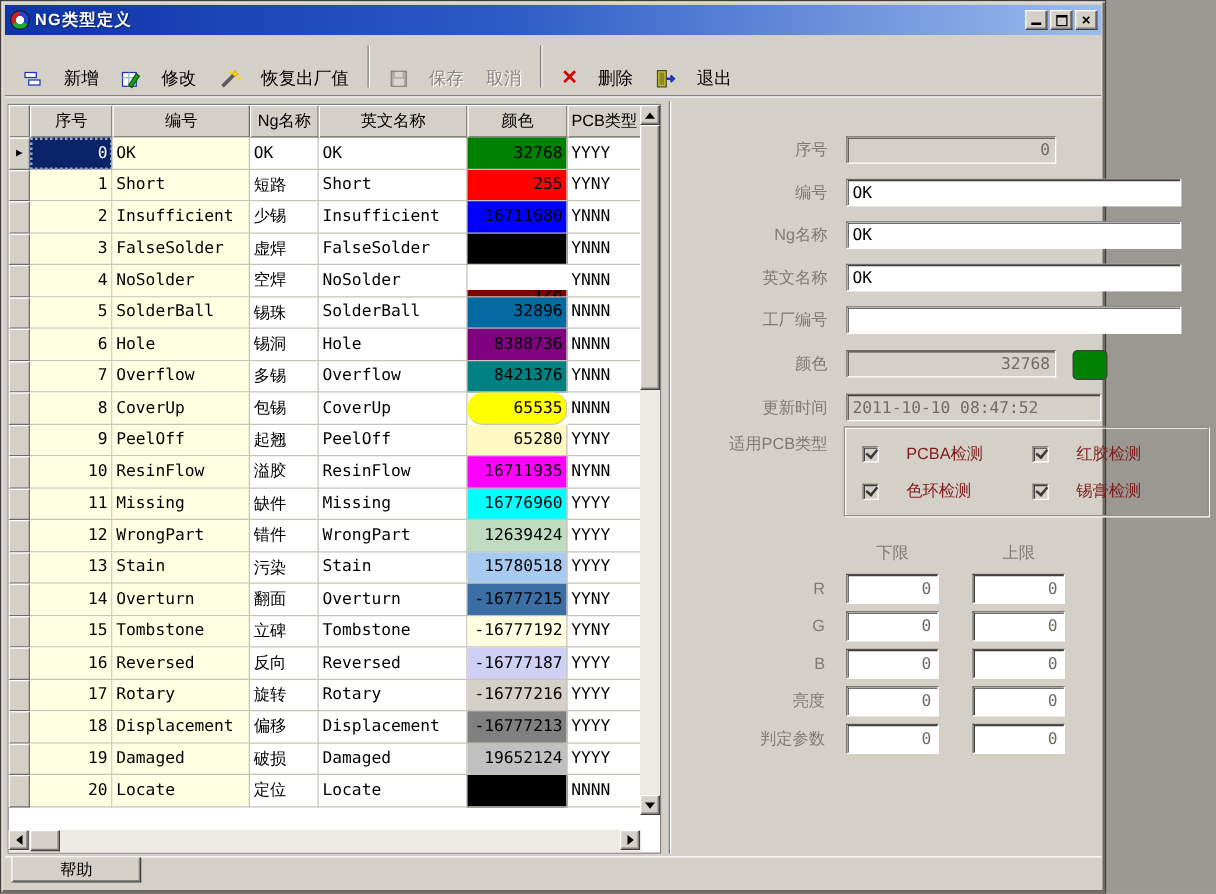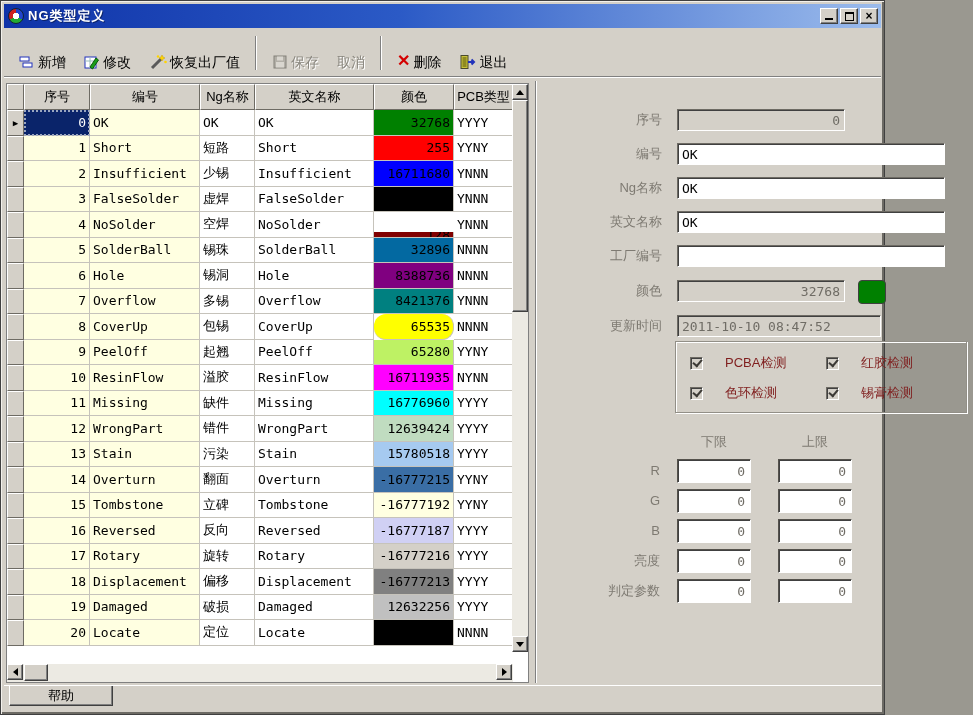--- a/index.html
+++ b/index.html
@@ -19,21 +19,21 @@
     text-shadow:1px 1px 0 rgba(0,0,0,.4);}
   .winbtn{width:18px;height:16px;background:#D4D0C8;margin-left:2px;position:relative;
     border:1px solid;border-color:#fff #404040 #404040 #fff;box-shadow:inset -1px -1px 0 #808080;
     display:flex;align-items:flex-end;justify-content:center;}
   .winbtn .min-glyph{width:8px;height:3px;border-bottom:2px solid #000;margin-bottom:3px;}
   .winbtn .max-glyph{width:9px;height:9px;border:1px solid #000;border-top:2px solid #000;margin-bottom:2px;}
   .winbtn .close-glyph{font-size:12px;font-weight:bold;line-height:13px;color:#000;}
   
   .toolbar{position:absolute;left:3px;top:29px;right:3px;height:47px;display:flex;align-items:center;
     padding:0 6px;border-bottom:1px solid #808080;box-shadow:0 1px 0 #fff;}
-  .tbtn{display:flex;align-items:flex-start;gap:3px;padding:5px 9px;font-size:14px;color:#000;
+  .tbtn{display:flex;align-items:center;gap:16px;padding:5px 9px;font-size:14px;color:#000;
     background:transparent;border:none;cursor:default;font-family:inherit;margin-top:20px;}
   .tbtn.disabled{color:#8a877f;text-shadow:1px 1px 0 #fff;}
   .tsep{width:2px;height:34px;margin:0 6px;border-left:1px solid #808080;border-right:1px solid #fff;}
   .x-glyph{color:#d40000;font-weight:bold;font-size:16px;line-height:14px;}
   
   .grid-area{position:absolute;left:5px;top:82px;width:523px;height:600px;background:#fff;
     border:1px solid #808080;}
   .grid-header{display:flex;height:26px;}
   .hcell{background:#D4D0C8;border:1px solid;border-color:#fff #6e6b64 #6e6b64 #fff;
     font-size:13px;display:flex;align-items:center;justify-content:center;color:#000;}
@@ -256,21 +256,21 @@
           <div class="cell c-en">CoverUp</div>
           <div class="cell c-color num" style="background: rgb(255, 255, 0); border-radius: 12px;">65535</div>
           <div class="cell c-pcb">NNNN</div>
         </div>
         <div class="grid-row">
           <div class="cell c-ind ind"></div>
           <div class="cell c-no cream num">9</div>
           <div class="cell c-code cream">PeelOff</div>
           <div class="cell c-ng">起翘</div>
           <div class="cell c-en">PeelOff</div>
-          <div class="cell c-color num" style="background: #bef264; text-align: right;">65280</div>
+          <div class="cell c-color num" style="background: #fef9c3; text-align: right;">65280</div>
           <div class="cell c-pcb">YYNY</div>
         </div>
         <div class="grid-row">
           <div class="cell c-ind ind"></div>
           <div class="cell c-no cream num">10</div>
           <div class="cell c-code cream">ResinFlow</div>
           <div class="cell c-ng">溢胶</div>
           <div class="cell c-en">ResinFlow</div>
           <div class="cell c-color num" style="background: rgb(255, 0, 255);">16711935</div>
           <div class="cell c-pcb">NYNN</div>
@@ -346,21 +346,21 @@
           <div class="cell c-en">Displacement</div>
           <div class="cell c-color num" style="background: rgb(128, 128, 128);">-16777213</div>
           <div class="cell c-pcb">YYYY</div>
         </div>
         <div class="grid-row">
           <div class="cell c-ind ind"></div>
           <div class="cell c-no cream num">19</div>
           <div class="cell c-code cream">Damaged</div>
           <div class="cell c-ng">破损</div>
           <div class="cell c-en">Damaged</div>
-          <div class="cell c-color num" style="background: rgb(192, 192, 192);">12632256</div>
+          <div class="cell c-color num" style="background: rgb(192, 192, 192);">19652124</div>
           <div class="cell c-pcb">YYYY</div>
         </div>
         <div class="grid-row">
           <div class="cell c-ind ind"></div>
           <div class="cell c-no cream num">20</div>
           <div class="cell c-code cream">Locate</div>
           <div class="cell c-ng">定位</div>
           <div class="cell c-en">Locate</div>
           <div class="cell c-color num" style="background: rgb(0, 0, 0);"></div>
           <div class="cell c-pcb">NNNN</div>
@@ -404,20 +404,21 @@
     <div class="f-label" style="top:164px;">工厂编号</div>
     <input class="f-input white" style="left: 141px; top: 164px; width: 268px;" value="">
 
     <div class="f-label" style="top:199px;">颜色</div>
     <input class="f-input dis ralign" style="left: 141px; top: 199px; width: 168px;" readonly="" value="32768">
     <div class="swatch" style="left:322px;top:199px;background:#008000;"></div>
 
     <div class="f-label" style="top:234px;">更新时间</div>
     <input class="f-input dis" style="left: 141px; top: 234px; width: 204px;" readonly="" value="2011-10-10 08:47:52">
 
+    <div class="f-label" style="top:263px;">适用PCB类型</div>
     <div class="groupbox" style="left:139px;top:260px;width:292px;height:72px;">
       <div>
           <div class="cbrow" style="left: 14px; top: 12px;">
             <span class="cbbox"></span>
             <span>PCBA检测</span>
           </div>
           <div class="cbrow" style="left: 150px; top: 12px;">
             <span class="cbbox"></span>
             <span>红胶检测</span>
           </div>

